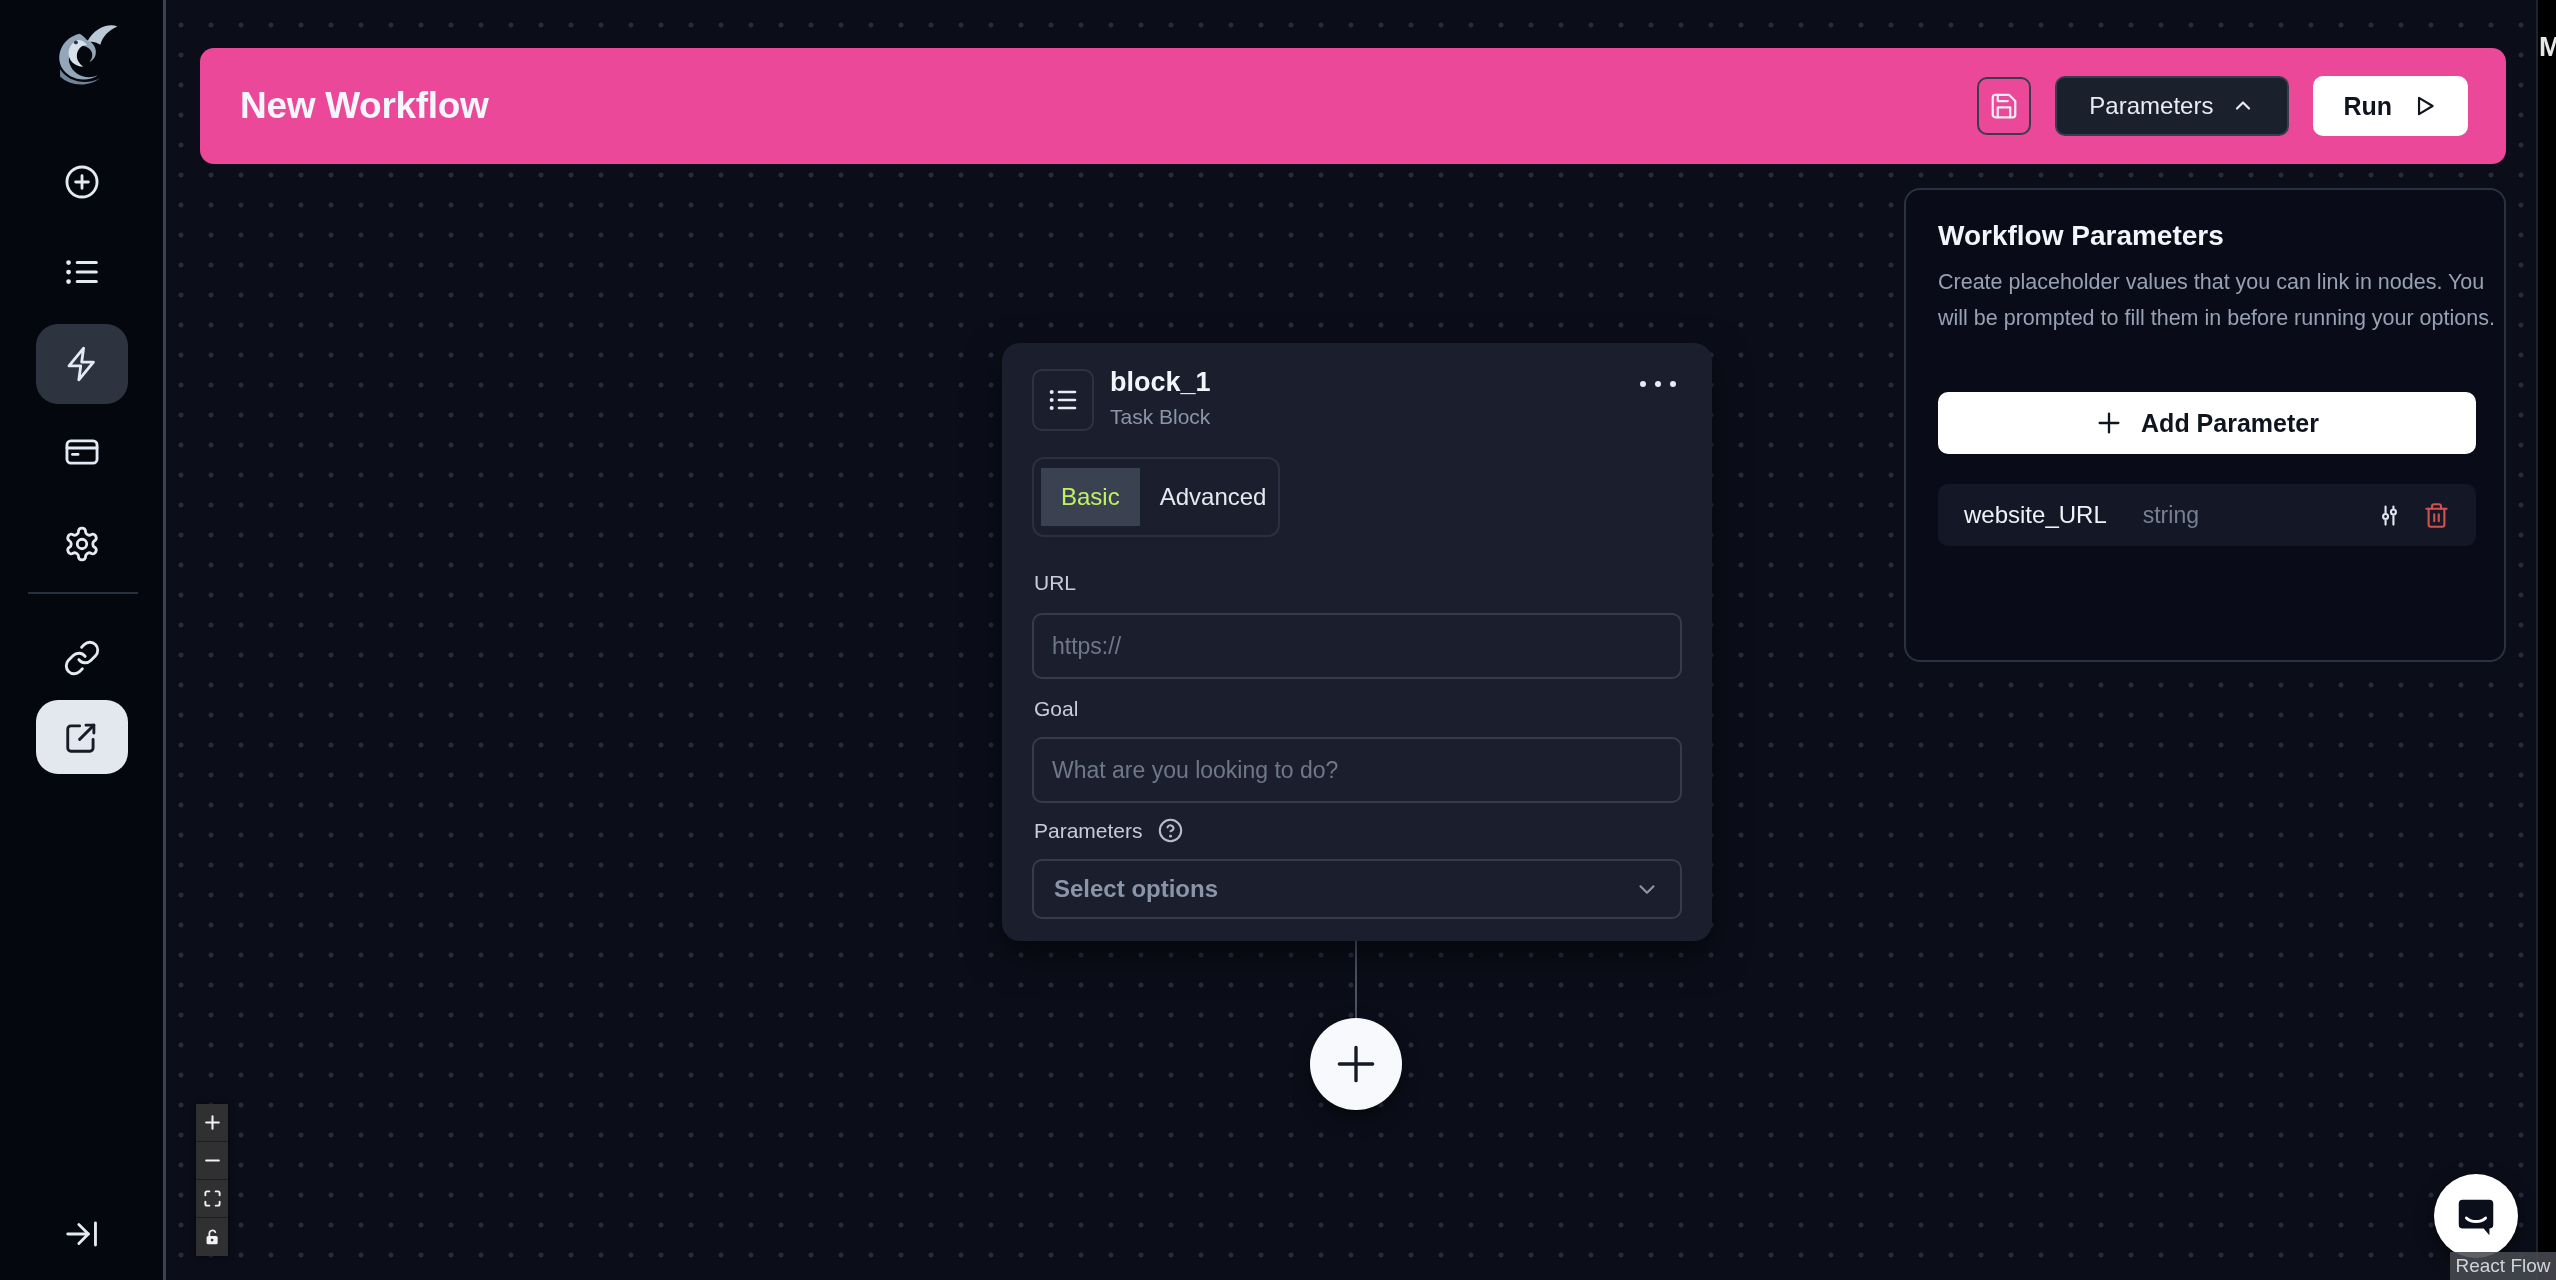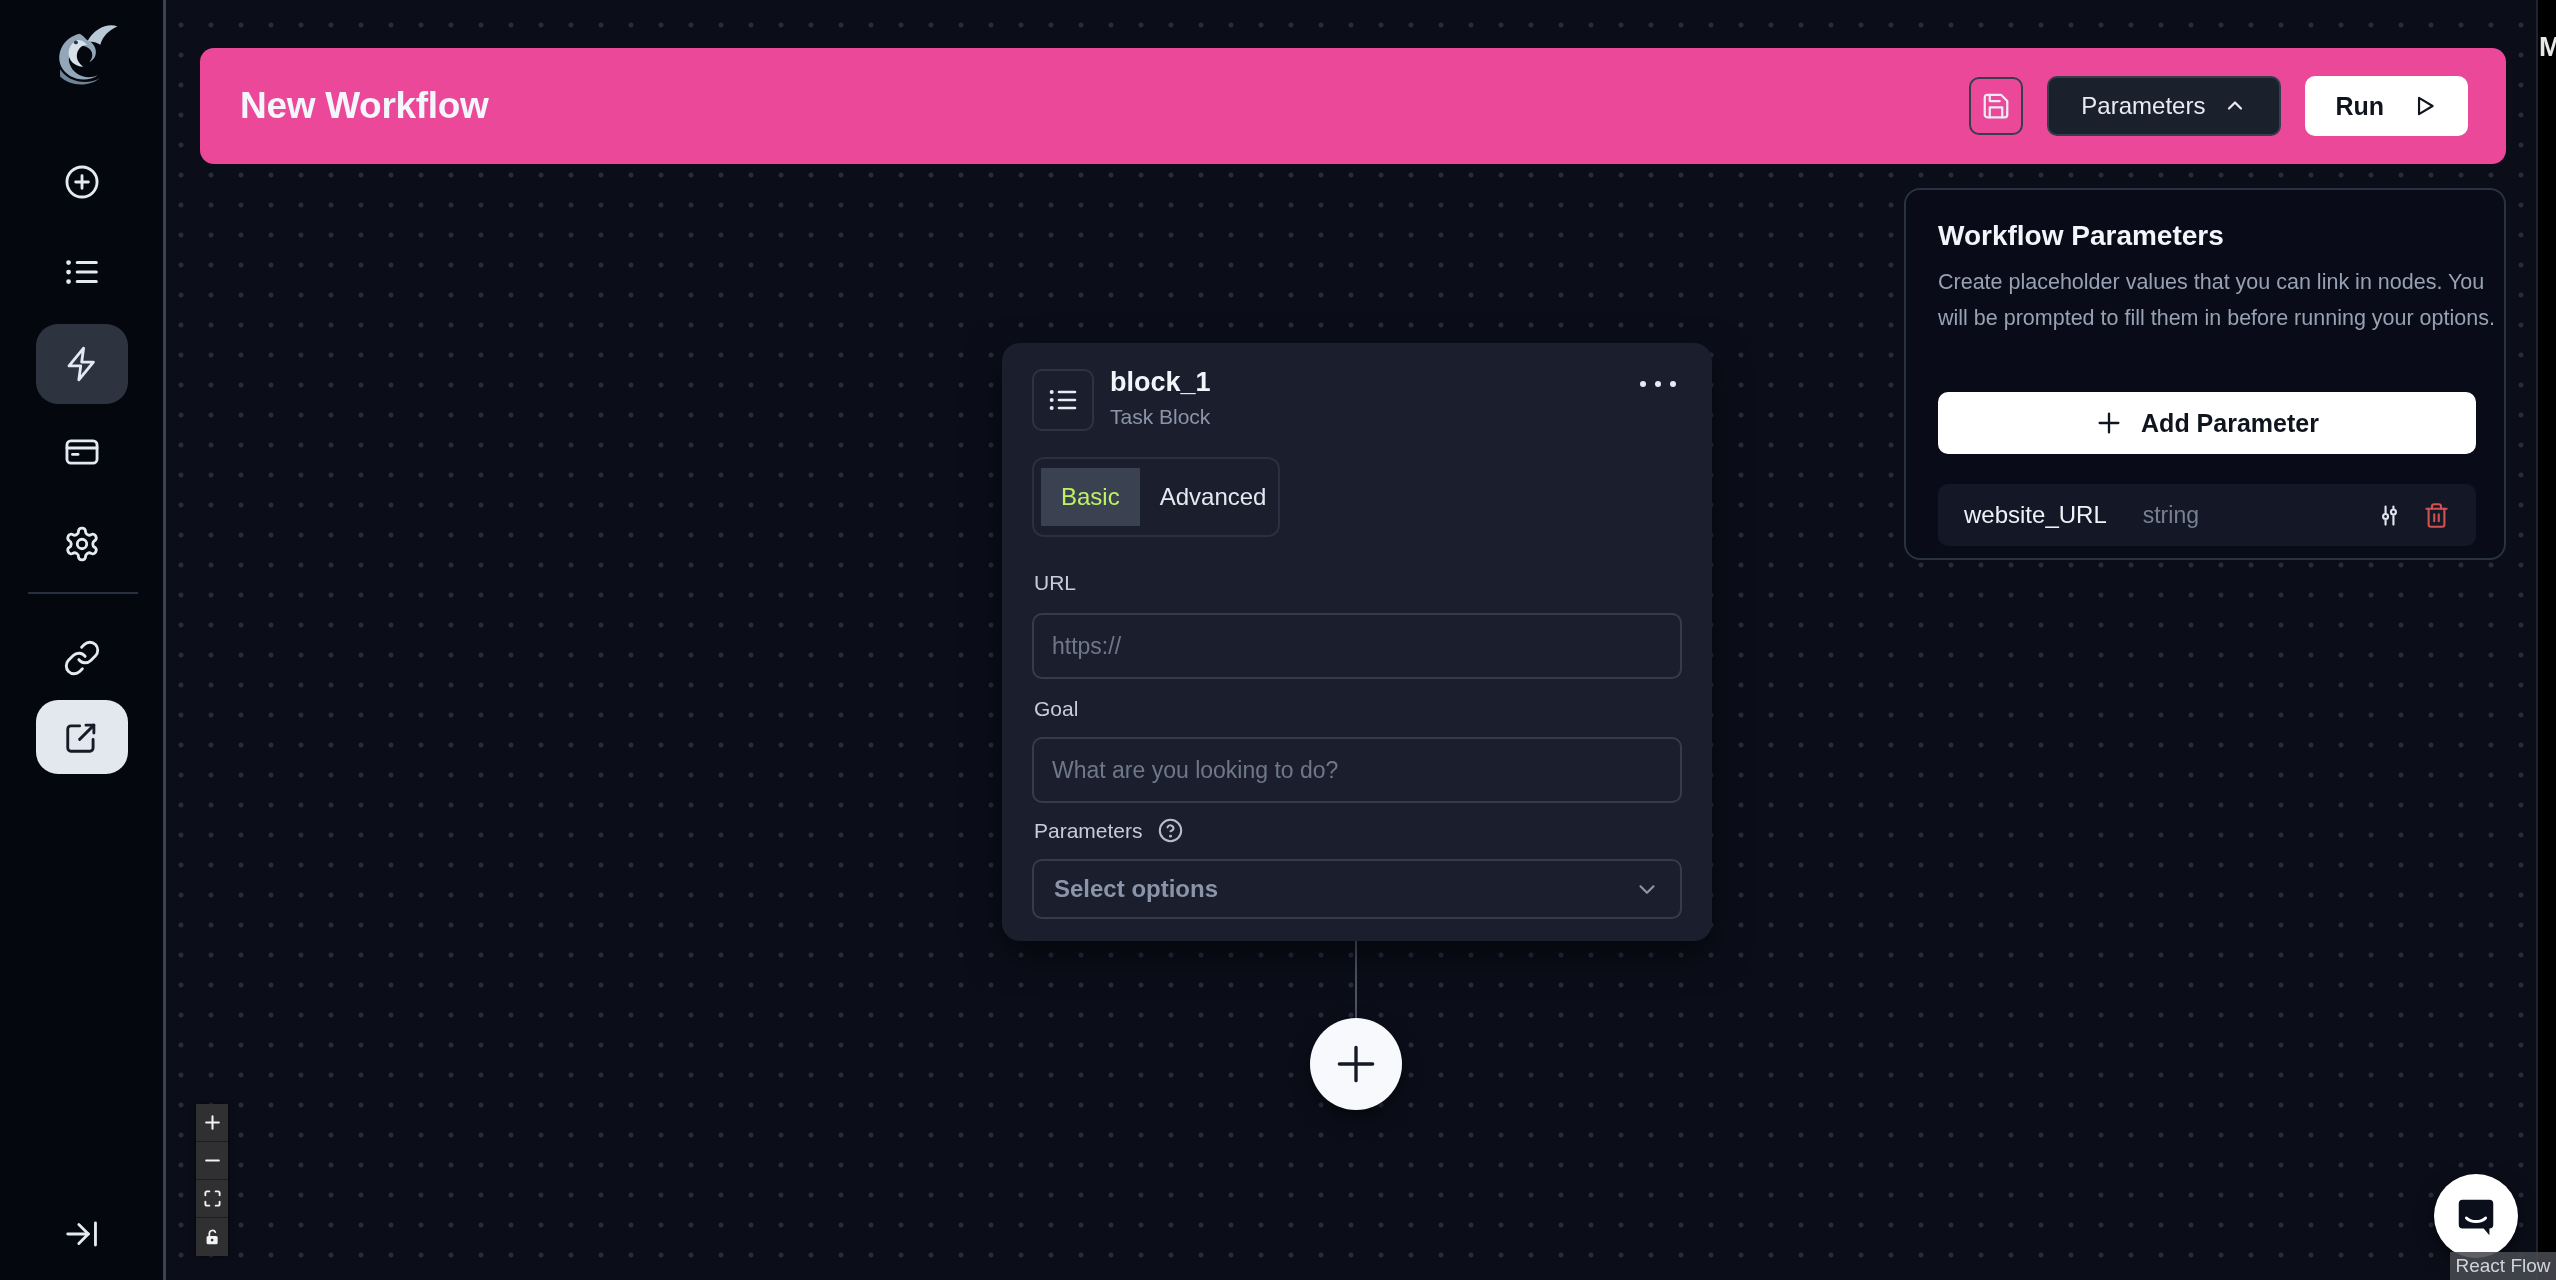--- a/index.html
+++ b/index.html
@@ -45,21 +45,21 @@
   .save-btn svg { width:30px; height:30px; }
   .params-btn {
     height:60px; padding:0 32px; border-radius:10px; border:2px solid #363e4d;
     background:#1b202d; color:#e7ecf4; font-size:24px; font-weight:500;
     display:flex; gap:18px; align-items:center; cursor:pointer;
     font-family:inherit;
   }
   .params-btn svg { width:24px; height:24px; }
   .run-btn {
     height:60px; padding:0 30px; border-radius:10px; background:#ffffff; border:none;
-    color:#10141f; font-size:25px; font-weight:600; display:flex; gap:28px; align-items:center; cursor:pointer;
+    color:#10141f; font-size:25px; font-weight:600; display:flex; gap:20px; align-items:center; cursor:pointer;
     font-family:inherit;
   }
   .run-btn svg { width:26px; height:26px; }
   
   .node {
     position:absolute; left:1002px; top:343px; width:710px; height:598px;
     background:#1b1f2d; border-radius:18px; box-shadow:0 14px 36px rgba(0,0,0,.5);
   }
   .block-icon {
     position:absolute; left:30px; top:26px; width:62px; height:62px;
@@ -103,21 +103,21 @@
   
   .edge { position:absolute; left:1355px; top:941px; width:2px; height:78px; background:#4d5363; }
   .add-node {
     position:absolute; left:1310px; top:1018px; width:92px; height:92px; border-radius:50%;
     background:#f7f9fc; border:none; color:#141925; cursor:pointer;
     display:flex; align-items:center; justify-content:center; box-shadow:0 8px 20px rgba(0,0,0,.45);
   }
   .add-node svg { width:50px; height:50px; }
   
   .panel {
-    position:absolute; left:1904px; top:188px; width:602px; height:372px;
+    position:absolute; left:1904px; top:188px; width:602px; height:474px;
     background:#090c18; border:2px solid #2a3140; border-radius:16px;
   }
   .panel-title { position:absolute; left:32px; top:30px; font-size:28px; font-weight:600; color:#f2f5fa; }
   .panel-desc { position:absolute; left:32px; top:74px; width:560px; font-size:21.5px; line-height:36px; color:#97a1b3; }
   .add-param {
     position:absolute; left:32px; top:202px; width:538px; height:62px; border-radius:10px;
     background:#ffffff; border:none; color:#10141f; font-size:25px; font-weight:700;
     display:flex; align-items:center; justify-content:center; gap:18px; cursor:pointer;
     font-family:inherit;
   }

